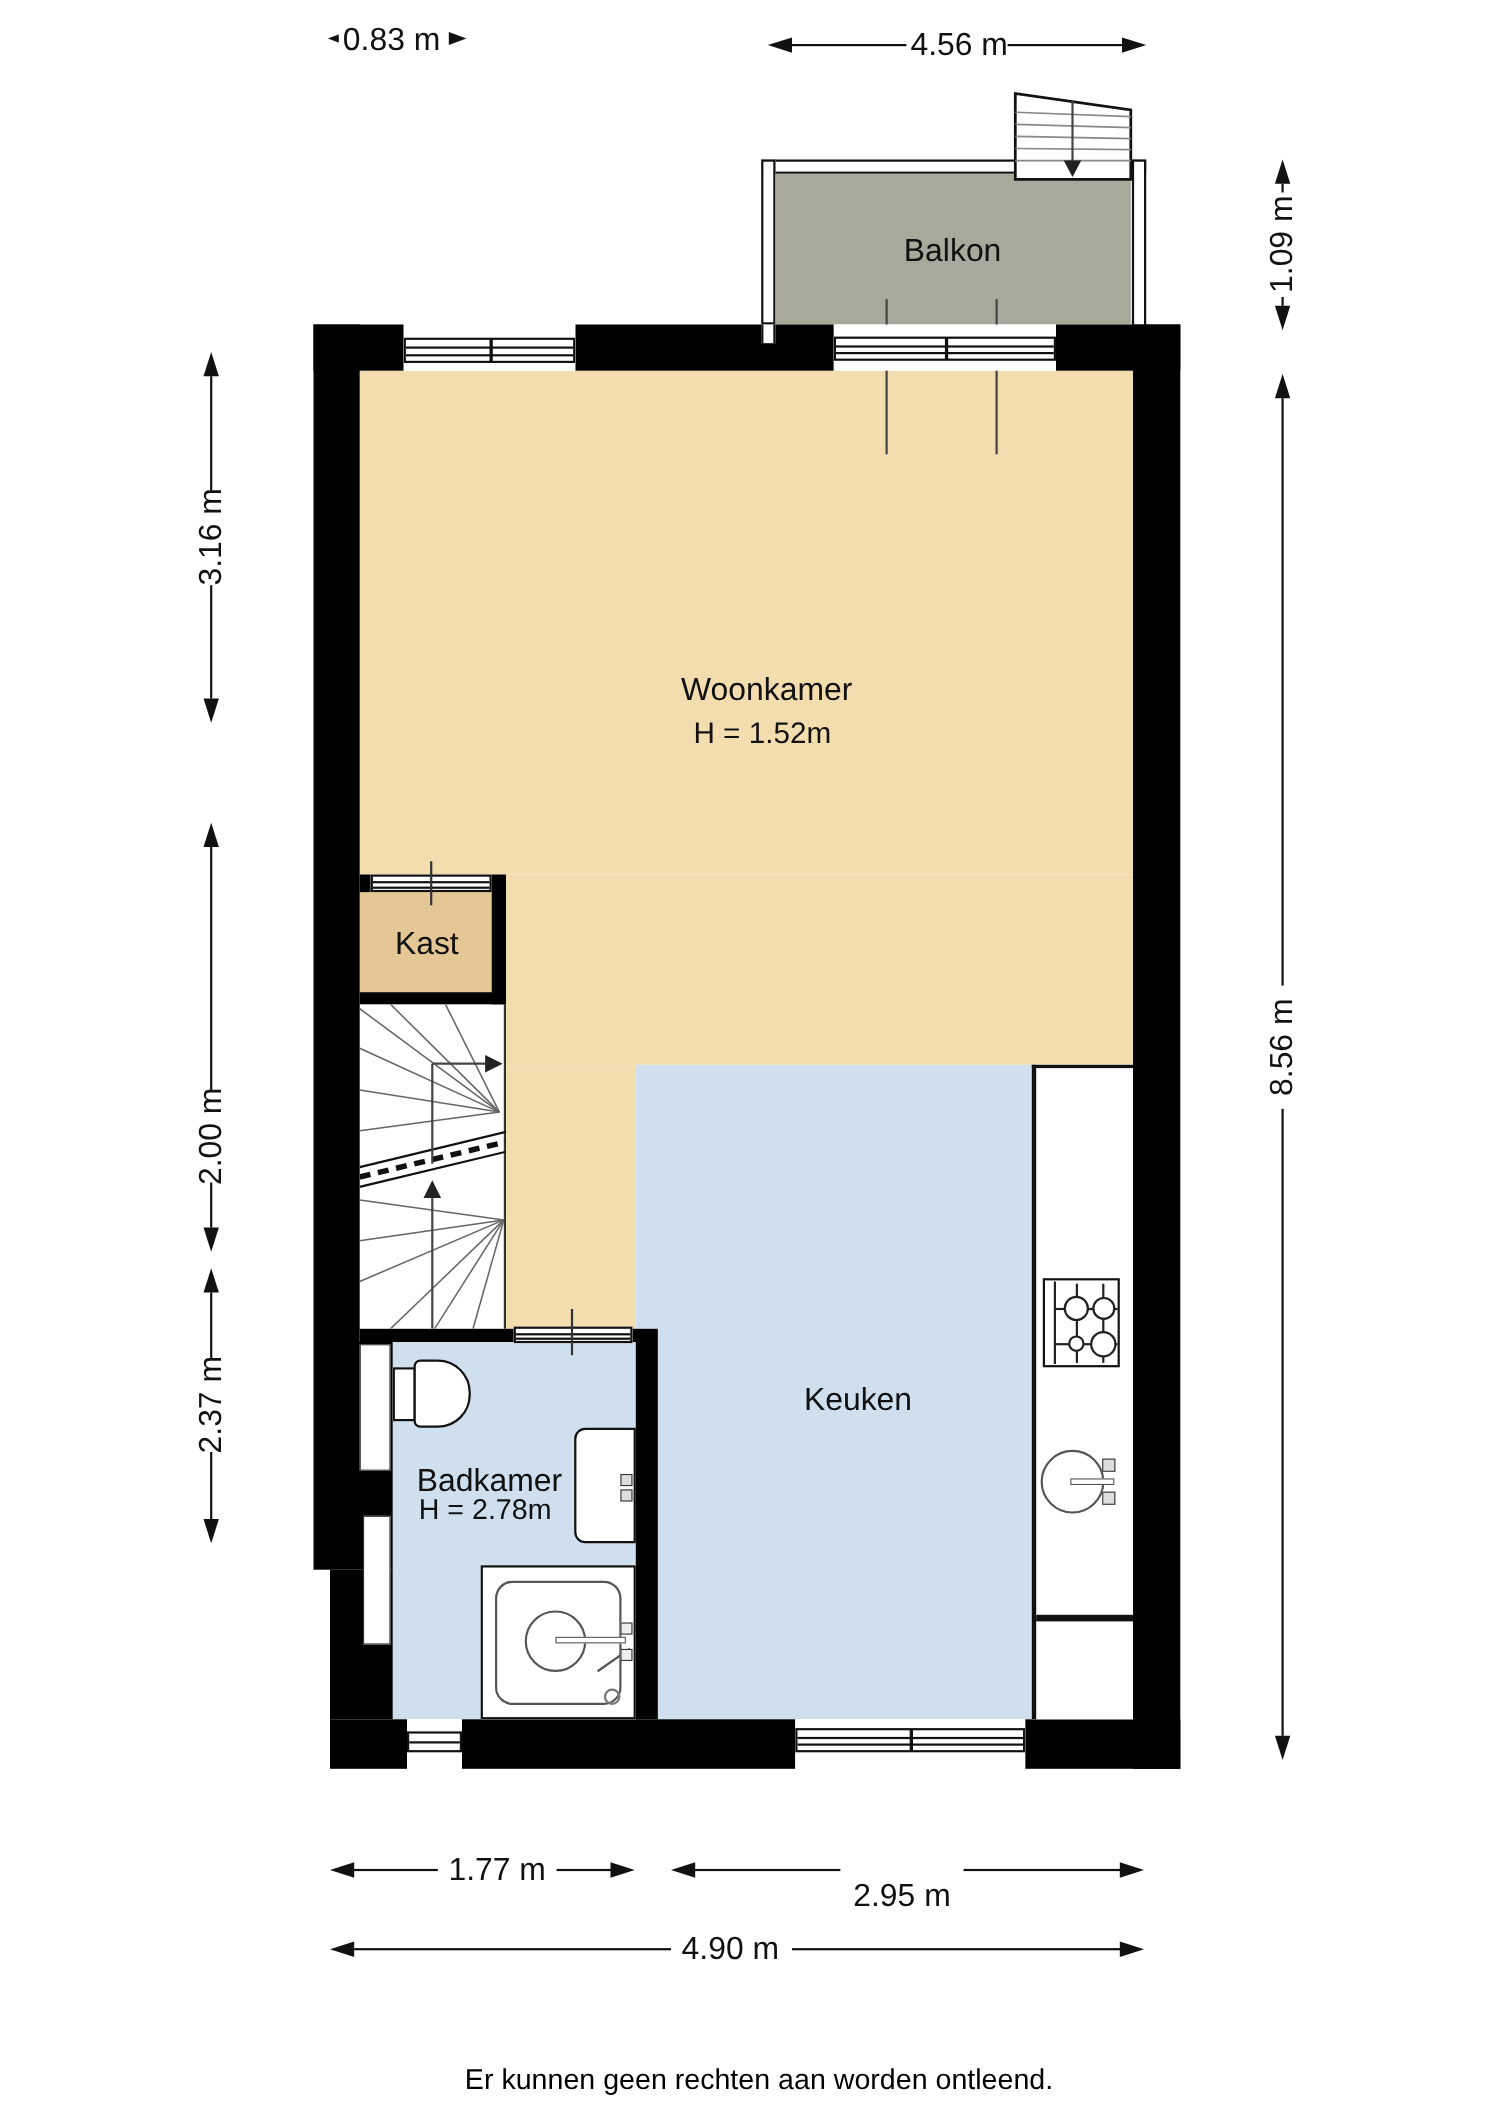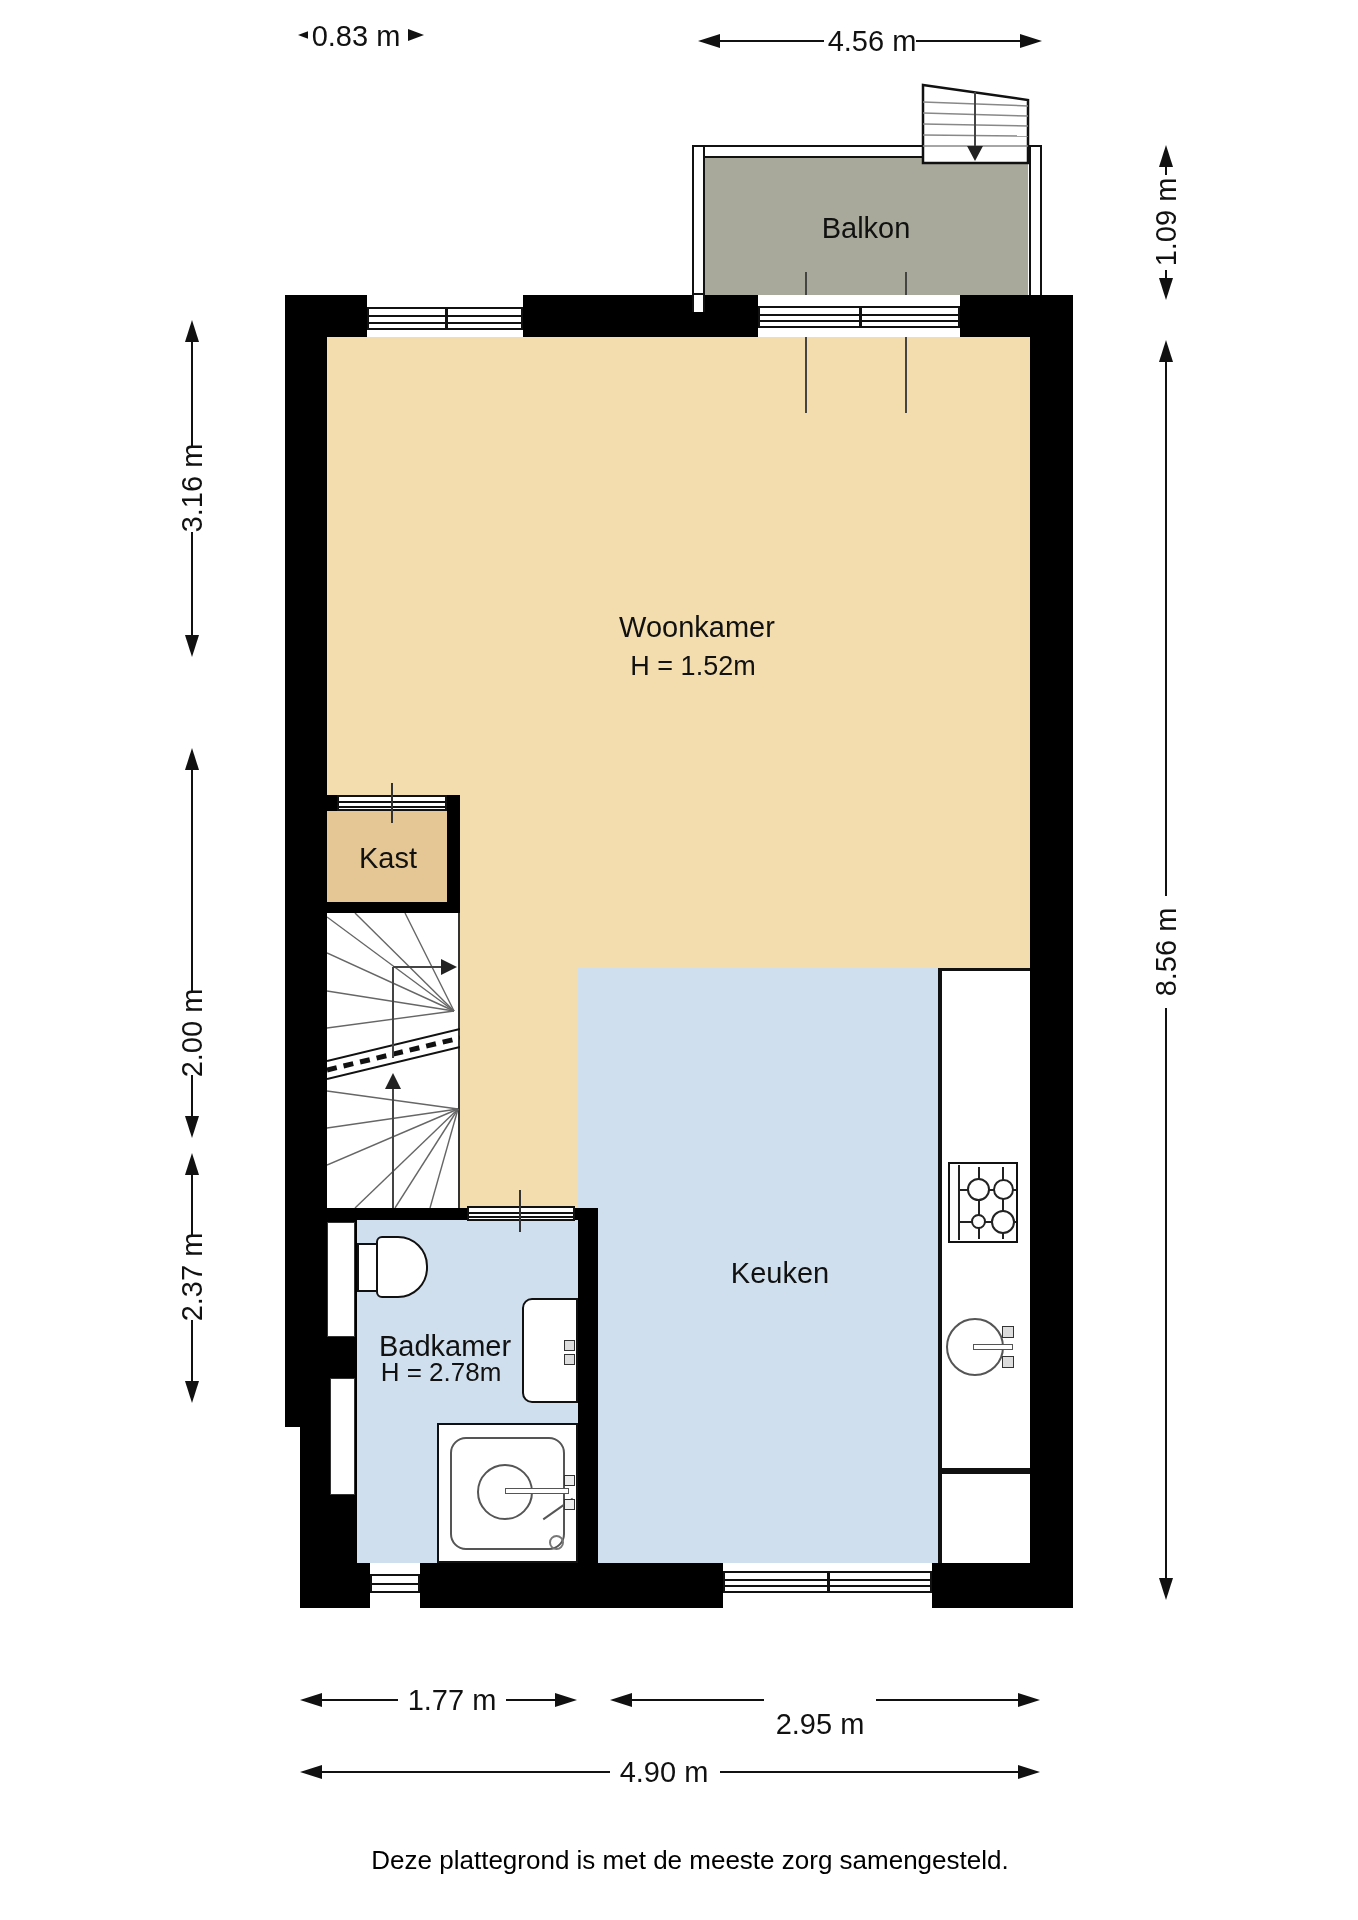--- a/index.html
+++ b/index.html
@@ -244,15 +244,15 @@
   <div class="dim-text" style="left:772px;top:1682px;width:96px;height:36px;margin-top:24px;">2.95 m</div>
   <div class="dimh" style="left:876px;top:1699px;width:146px;"></div>
   <div class="tri tri-r" style="left:1018px;top:1693px;"></div>
 
   <div class="tri tri-l" style="left:300px;top:1765px;"></div>
   <div class="dimh" style="left:318px;top:1771px;width:292px;"></div>
   <div class="dim-text" style="left:616px;top:1754px;width:96px;height:36px;">4.90 m</div>
   <div class="dimh" style="left:720px;top:1771px;width:302px;"></div>
   <div class="tri tri-r" style="left:1018px;top:1765px;"></div>
 
-  <div class="label lab26" style="left:290px;top:1846px;width:800px;height:28px;color:#000;">Deze plattegrond is met de meeste zorg samengesteld.</div>
+  <div class="label lab26" style="left:290px;top:1876px;width:800px;height:28px;color:#000;">Er kunnen geen rechten aan worden ontleend.</div>
 
 </div>
 
 </body></html>

